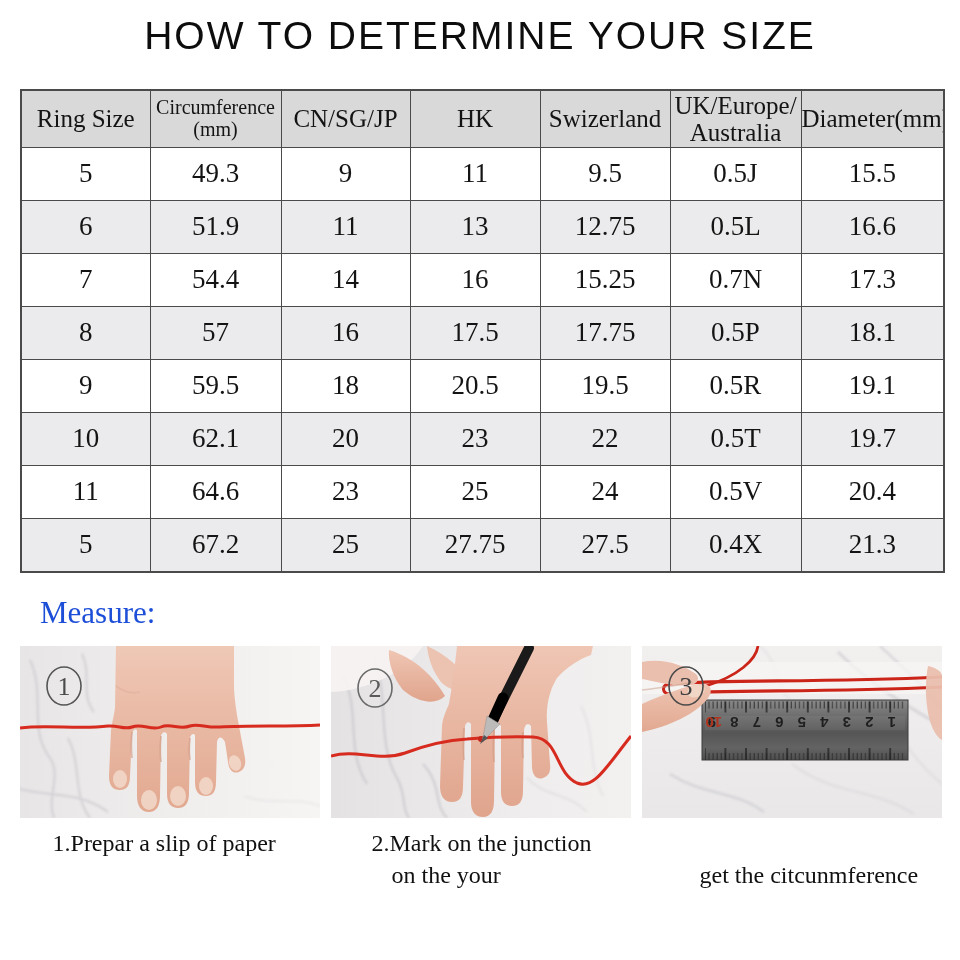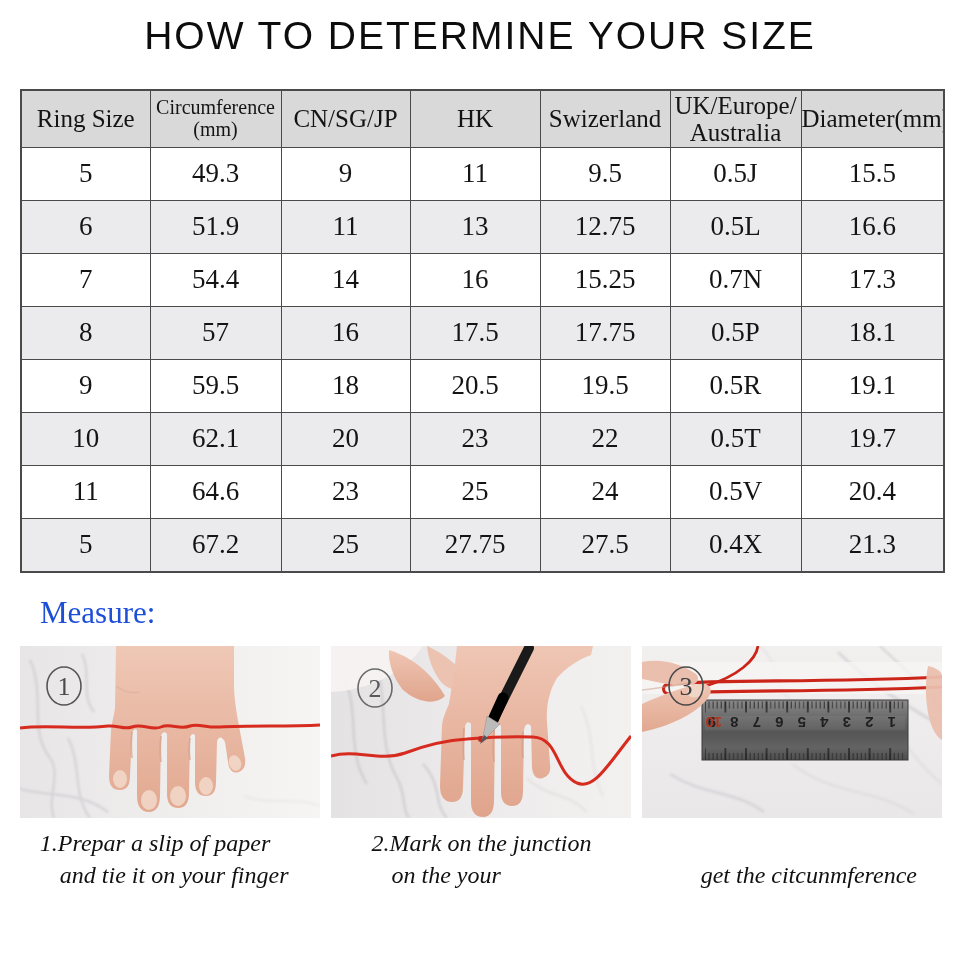--- a/index.html
+++ b/index.html
@@ -66,21 +66,20 @@
     gap:11px;
     margin:15px 17px 0 20px;
   }
   .photo { width:300px; height:172px; }
   .photo svg { display:block; width:300px; height:172px; }
 
   .captions {
     display:flex;
     gap:29px;
     margin:9px 17px 0 20px;
-    font-style:italic;
   }
   .caption {
     width:300px;
     text-align:center;
     font-size:24px;
     line-height:32px;
     color:#111;
   }
   .cap-inner { display:inline-block; text-align:left; }
   .cap-l2 { padding-left:20px; }
@@ -375,21 +374,21 @@
         <g>
           <ellipse cx="44" cy="40" rx="17" ry="19" fill="none" stroke="#4a4a4a" stroke-width="1.6"></ellipse>
           <text x="44" y="49" text-anchor="middle" font-size="26" fill="#3f3f3f" font-family="Liberation Serif, serif">3</text>
         </g>
       </svg>
     </div>
   </div>
 
   <div class="captions">
     <div class="caption">
-      <span class="cap-inner"><span class="cap-l1">1.Prepar a slip of paper</span><br><span class="cap-l2">and tie it on your finger</span></span>
+      <span class="cap-inner"><span class="cap-l1">1.Prepar a slip of paper</span><br></span>
     </div>
     <div class="caption">
       <span class="cap-inner"><span class="cap-l1">2.Mark on the junction</span><br><span class="cap-l2">on the your</span></span>
     </div>
     <div class="caption">
       <span class="cap-inner"><br><span class="cap-l2">get the citcunmference</span></span>
     </div>
   </div>
 
 </div>

